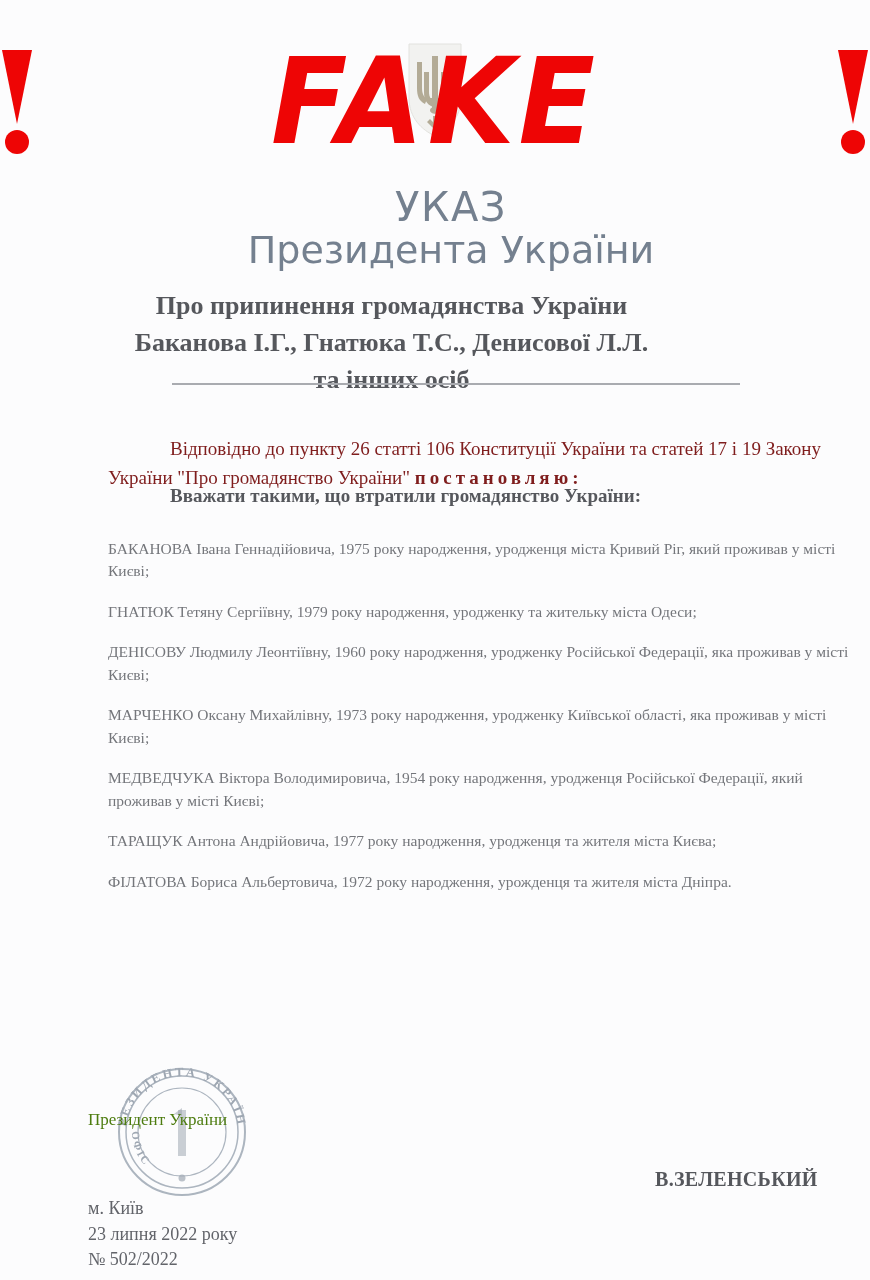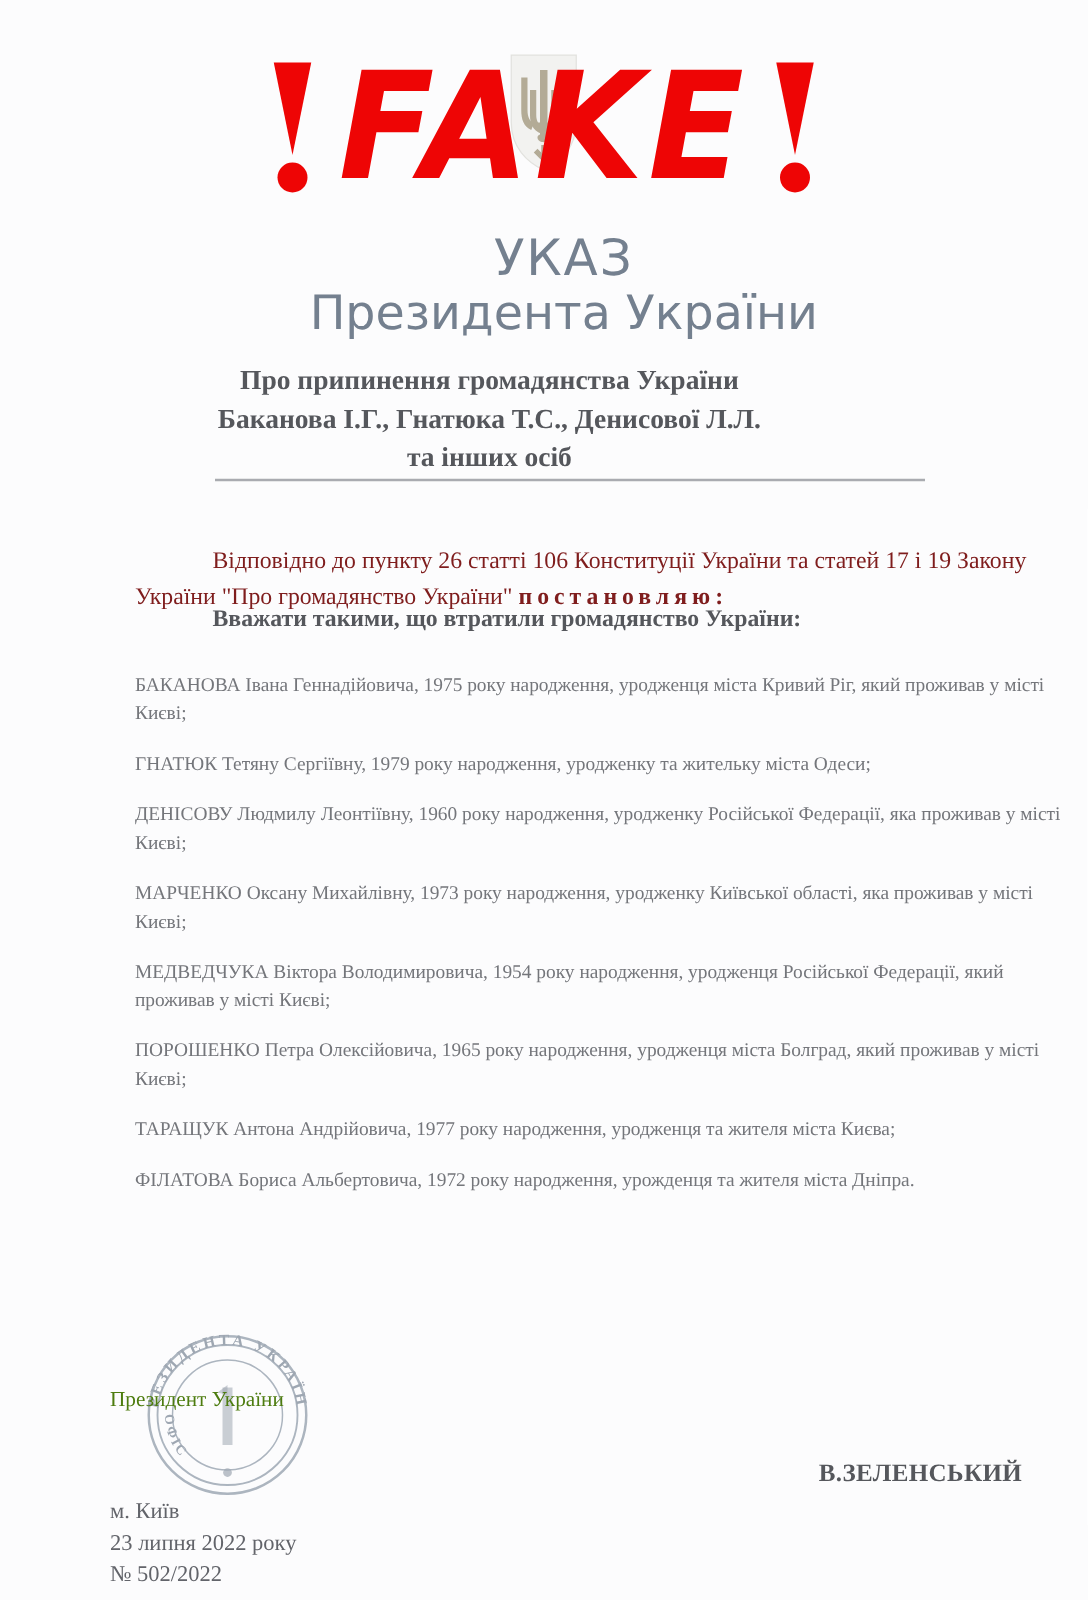--- a/index.html
+++ b/index.html
@@ -32,21 +32,21 @@
   
   .fake-overlay {
     position: absolute;
     left: 0;
     top: 38px;
     width: 870px;
     height: 128px;
     z-index: 3;
     display: flex;
     align-items: center;
-    justify-content: center;
+    justify-content: space-between;
     gap: 20px;
     pointer-events: none;
   }
   .fake-bang {
     display: block;
     width: 34px;
     height: 104px;
     position: relative;
     flex: 0 0 auto;
   }
@@ -107,21 +107,21 @@
     margin-top: 1px;
   }
 
   .doc-subtitle {
     position: absolute;
     top: 288px;
     left: 0;
     width: 783px;
     text-align: center;
     z-index: 2;
-    font-size: 22px;
+    font-size: 26px;
     font-weight: 700;
     line-height: 1.42;
     color: #55575c;
   }
 
   .divider {
     position: absolute;
     top: 383px;
     left: 172px;
     width: 568px;
@@ -263,21 +263,20 @@
   <p class="intro"><span>Відповідно до пункту 26 статті 106 Конституції України та статей 17 і 19 Закону України "Про громадянство України" </span><span class="spaced">постановляю:</span></p>
 
   <div class="clause-heading">Вважати такими, що втратили громадянство України:</div>
 
   <div class="persons">
       <div class="person">БАКАНОВА Івана Геннадійовича, 1975 року народження, уродженця міста Кривий Ріг, який проживав у місті Києві;</div>
       <div class="person">ГНАТЮК Тетяну Сергіївну, 1979 року народження, уродженку та жительку міста Одеси;</div>
       <div class="person">ДЕНІСОВУ Людмилу Леонтіївну, 1960 року народження, уродженку Російської Федерації, яка проживав у місті Києві;</div>
       <div class="person">МАРЧЕНКО Оксану Михайлівну, 1973 року народження, уродженку Київської області, яка проживав у місті Києві;</div>
       <div class="person">МЕДВЕДЧУКА Віктора Володимировича, 1954 року народження, уродженця Російської Федерації, який проживав у місті Києві;</div>
-      <div class="person">ПОРОШЕНКО Петра Олексійовича, 1965 року народження, уродженця міста Болград, який проживав у місті Києві;</div>
       <div class="person">ТАРАЩУК Антона Андрійовича, 1977 року народження, уродженця та жителя міста Києва;</div>
       <div class="person">ФІЛАТОВА Бориса Альбертовича, 1972 року народження, урожденця та жителя міста Дніпра.</div>
     </div>
 
   <div class="seal">
     <svg viewBox="0 0 148 148" xmlns="http://www.w3.org/2000/svg" aria-hidden="true">
       <defs>
         <path id="arcTop" d="M 18 74 A 56 56 0 0 1 130 74"></path>
         <path id="arcBot" d="M 24 74 A 50 50 0 0 0 124 74"></path>
       </defs>

